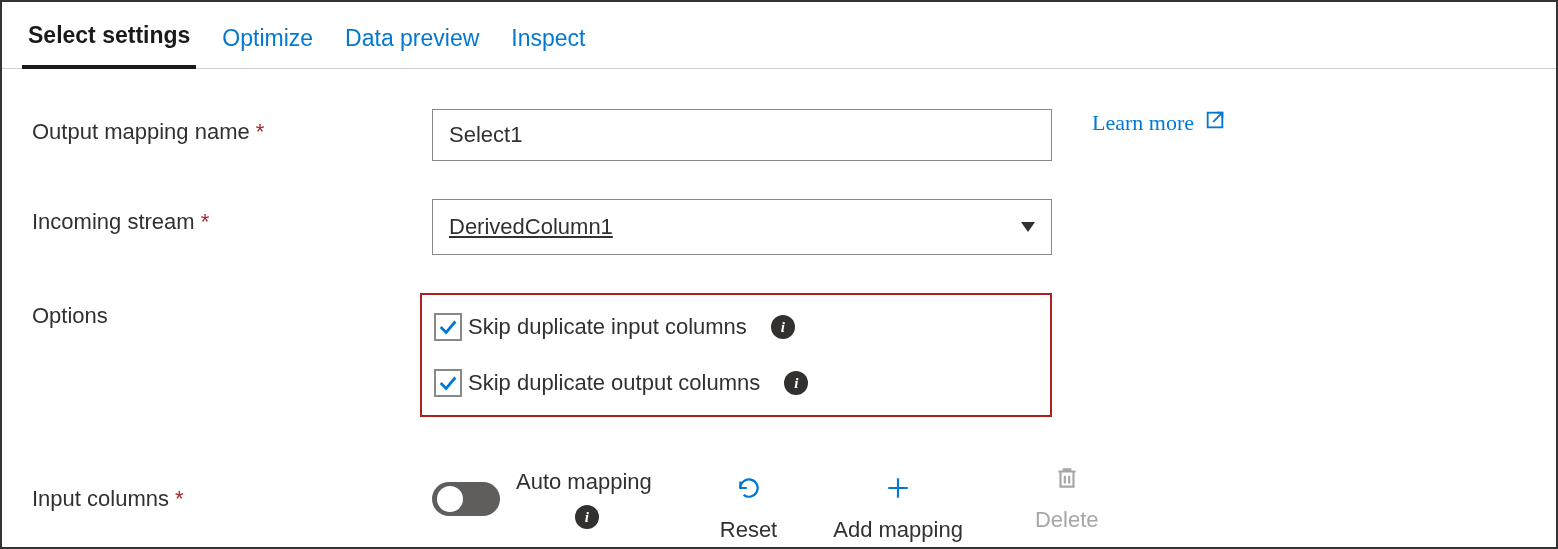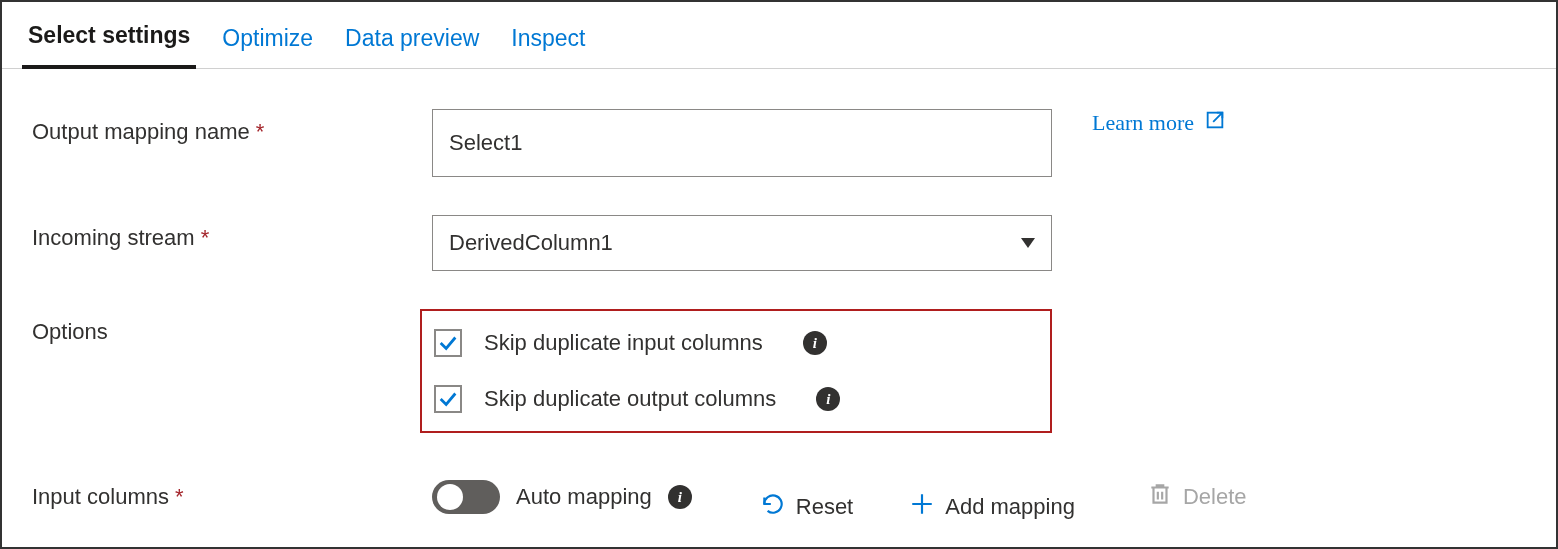--- a/index.html
+++ b/index.html
@@ -57,57 +57,58 @@
   .extra-col {
     flex: 1;
     padding-left: 40px;
     display: flex;
     align-items: flex-end;
     gap: 30px;
     font-family: Liberation Serif, serif;
   }
   input[type=text] {
     width: 100%;
-    height: 68px;
+    height: 52px;
     padding: 0 16px;
     font-size: 22px;
     border: 1px solid #8a8886;
     font-family: inherit;
     color: #323130;
   }
   .select {
     width: 100%;
     height: 56px;
     padding: 0 16px;
     font-size: 22px;
     border: 1px solid #8a8886;
     display: flex;
     align-items: center;
     justify-content: space-between;
     cursor: pointer;
+    text-decoration: underline;
   }
   .caret-down {
     width: 0; height: 0;
     border-left: 7px solid transparent;
     border-right: 7px solid transparent;
     border-top: 10px solid #323130;
   }
   .link {
     color: #0078d4;
     cursor: pointer;
     display: inline-flex;
     align-items: center;
     gap: 10px;
     font-size: 22px;
   }
   .open-icon svg { width: 22px; height: 22px; }
   .checkbox-row {
     display: flex;
     align-items: center;
-    gap: 22px;
+    gap: 6px;
   }
   .checkbox {
     width: 28px; height: 28px;
     border: 2px solid #8a8886;
     display: inline-flex;
     align-items: center;
     justify-content: center;
     cursor: pointer;
   }
   .checkbox svg { width: 22px; height: 22px; }
@@ -154,20 +155,21 @@
     align-items: center;
     gap: 16px;
   }
   .toolbar-item {
     display: inline-flex;
     align-items: center;
     gap: 10px;
     font-size: 22px;
     color: #323130;
     cursor: pointer;
+    flex-direction: column;
   }
   .toolbar-item.link-blue { color: #0078d4; margin-top: 20px; }
   .toolbar-item.disabled { color: #a6a6a6; cursor: default; }
   .plus-icon svg, .reset-icon svg, .trash-icon svg { width: 26px; height: 26px; }
   .row.input-columns { margin-bottom: 0; align-items: center; }
   .row.input-columns .label-col { padding-top: 0; }
 </style>
 </head>
 <body>
 

